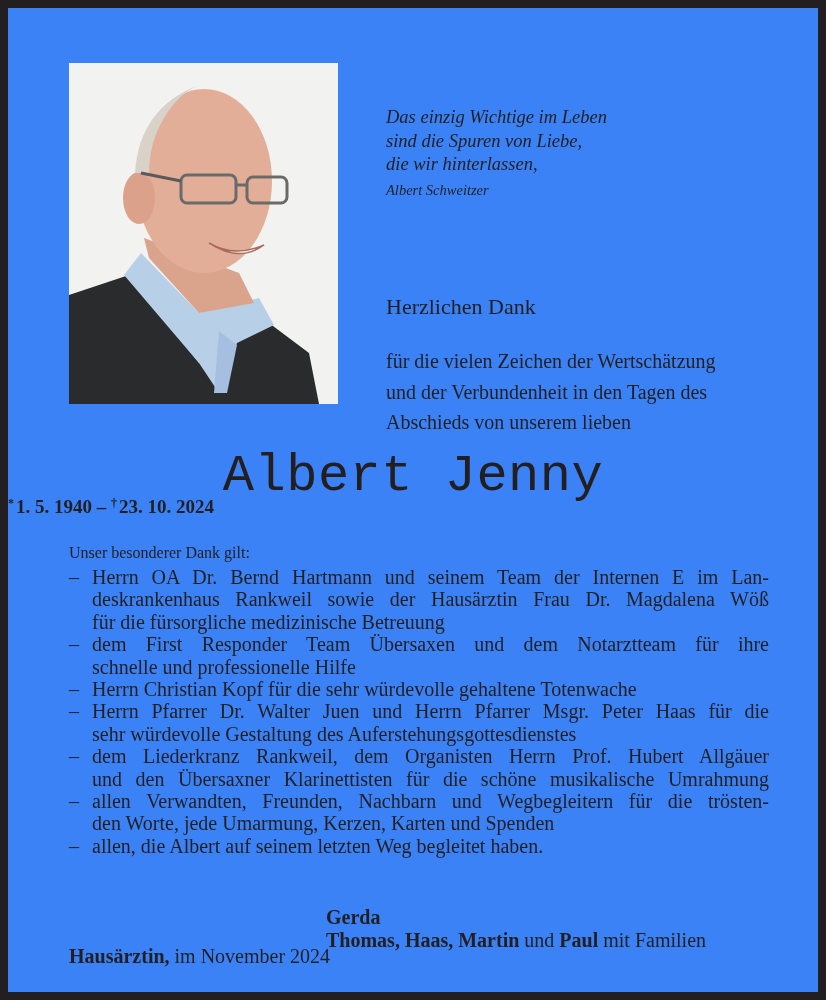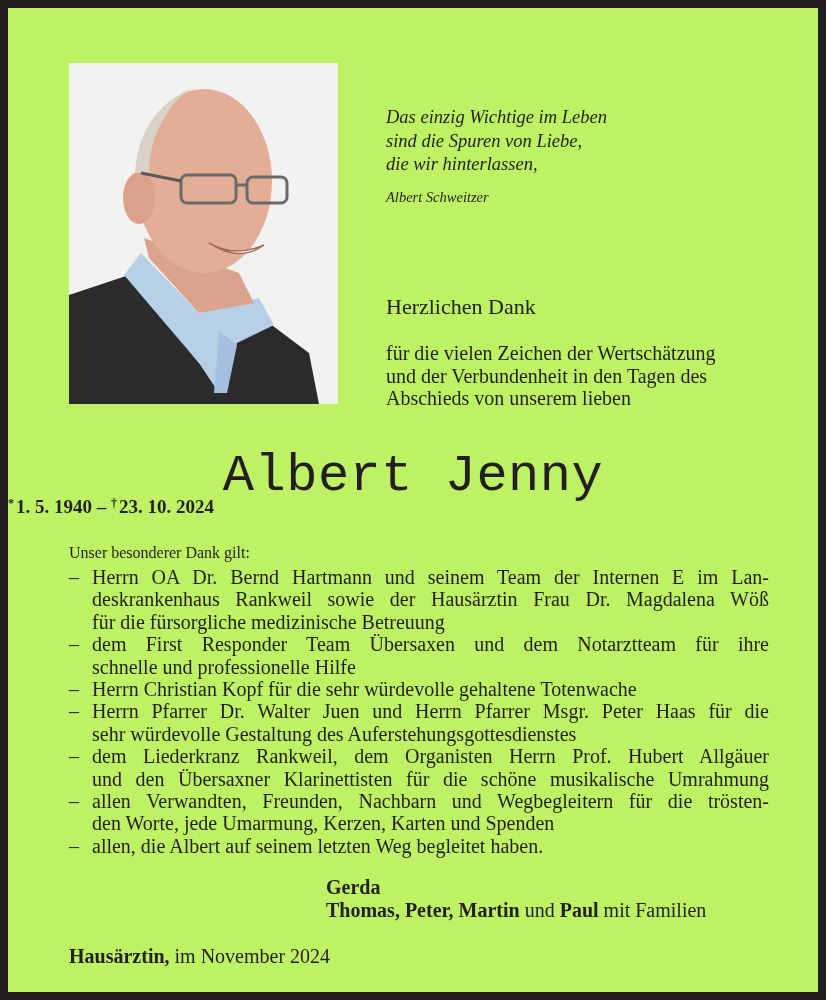--- a/index.html
+++ b/index.html
@@ -1,42 +1,42 @@
 <!DOCTYPE html>
 <html><head>
   <meta charset="utf-8">
   <style>
     html, body { margin: 0; padding: 0; background: #231f20; }
     body { width: 826px; height: 1000px; position: relative; overflow: hidden; }
     .page {
       position: absolute; left: 8px; top: 8px; width: 810px; height: 984px;
-      background: #bef264; color: #231f20;
+      background: #3b82f6; color: #231f20;
       font-family: "DejaVu Serif", "Liberation Serif", serif;
     }
     .photo {
       position: absolute; left: 61px; top: 55px; width: 269px; height: 341px;
       background: #f1f1f0; overflow: hidden;
     }
     .photo svg { display: block; width: 100%; height: 100%; }
     .quote {
       position: absolute; left: 378px; top: 98px; width: 360px;
       font-family: "Liberation Serif", serif; font-style: italic;
       font-size: 18.5px; line-height: 23.5px; color: #231f20;
     }
     .quote .line { display: block; white-space: nowrap; }
-    .quote .author { display: block; font-size: 14.5px; line-height: 20px; margin-top: 10px; }
+    .quote .author { display: block; font-size: 14.5px; line-height: 20px; margin-top: 3px; }
     .thanks-title {
       position: absolute; left: 378px; top: 285px;
       font-family: "Liberation Serif", serif; font-size: 22px; line-height: 28px; text-align: center;
     }
     .thanks-text {
       position: absolute; left: 378px; top: 334px; width: 400px;
       font-family: "Liberation Serif", serif; font-size: 20px; line-height: 22.5px;
     }
-    .thanks-text .line { display: block; white-space: nowrap; }
+    .thanks-text .line { display: block; white-space: nowrap; margin-top: 8px; }
     .name {
       position: absolute; left: 0; width: 810px; top: 437px; text-align: center;
       font-family: Liberation Mono, monospace; font-size: 52px; line-height: 64px; letter-spacing: 0.5px;
     }
     .dates {
       position: absolute; left: 0; width: 810px; top: 482px; text-align: left;
       font-family: Liberation Serif, serif; font-weight: bold; font-size: 19px; line-height: 26px;
     }
     .dates sup { font-size: 12px; vertical-align: 6px; margin-right: 2px; }
     .intro {
@@ -45,21 +45,21 @@
     }
     .list {
       position: absolute; left: 61px; top: 558px; width: 700px; margin: 0; padding: 0; list-style: none;
       font-family: "Liberation Serif", serif; font-size: 20px; line-height: 22.4px;
     }
     .list li { position: relative; padding-left: 23px; }
     .list li .dash { position: absolute; left: 0; top: 0; }
     .list li .line { display: block; white-space: nowrap; }
     .list li .line.justify { text-align: justify; text-align-last: justify; white-space: normal; }
     .signature {
-      position: absolute; left: 318px; top: 868px;
+      position: absolute; left: 318px; top: 898px;
       font-family: "Liberation Serif", serif; font-size: 20px; line-height: 23px;
     }
     .signature .line { display: block; white-space: nowrap; }
     .signature b { font-weight: bold; }
     .place {
       position: absolute; left: 61px; top: 935px;
       font-family: "Liberation Serif", serif; font-size: 20px; line-height: 26px; white-space: nowrap;
     }
   </style>
 </head>
@@ -150,18 +150,18 @@
       <span class="line">den Worte, jede Umarmung, Kerzen, Karten und Spenden</span>
     </li>
     <li>
       <span class="dash">–</span>
       <span class="line">allen, die Albert auf seinem letzten Weg begleitet haben.</span>
     </li>
   </ul>
 
   <div class="signature">
     <span class="line"><b>Gerda</b></span>
-    <span class="line"><b>Thomas, Peter, Martin</b><span style="white-space:pre"> und </span><b>Paul</b><span style="white-space:pre"> mit Familien</span></span>
+    <span class="line"><b>Thomas, Haas, Martin</b><span style="white-space:pre"> und </span><b>Paul</b><span style="white-space:pre"> mit Familien</span></span>
   </div>
 
   <div class="place"><b>Hausärztin,</b><span style="white-space:pre"> im November 2024</span></div>
 
 </div>
 
 </body></html>

